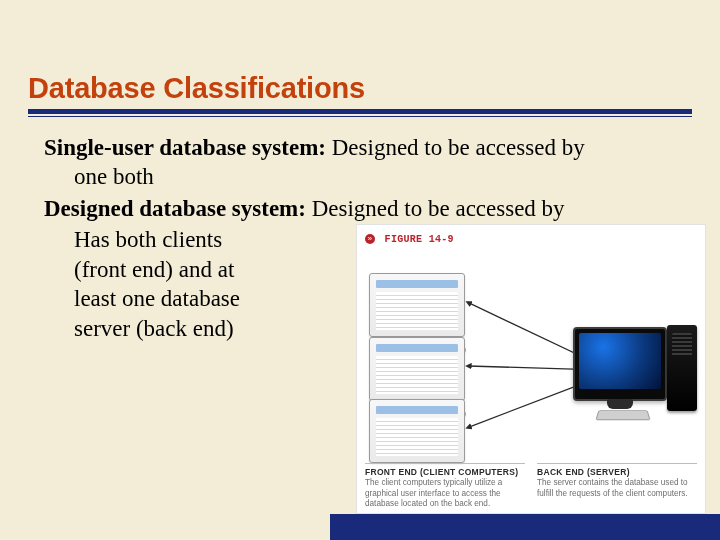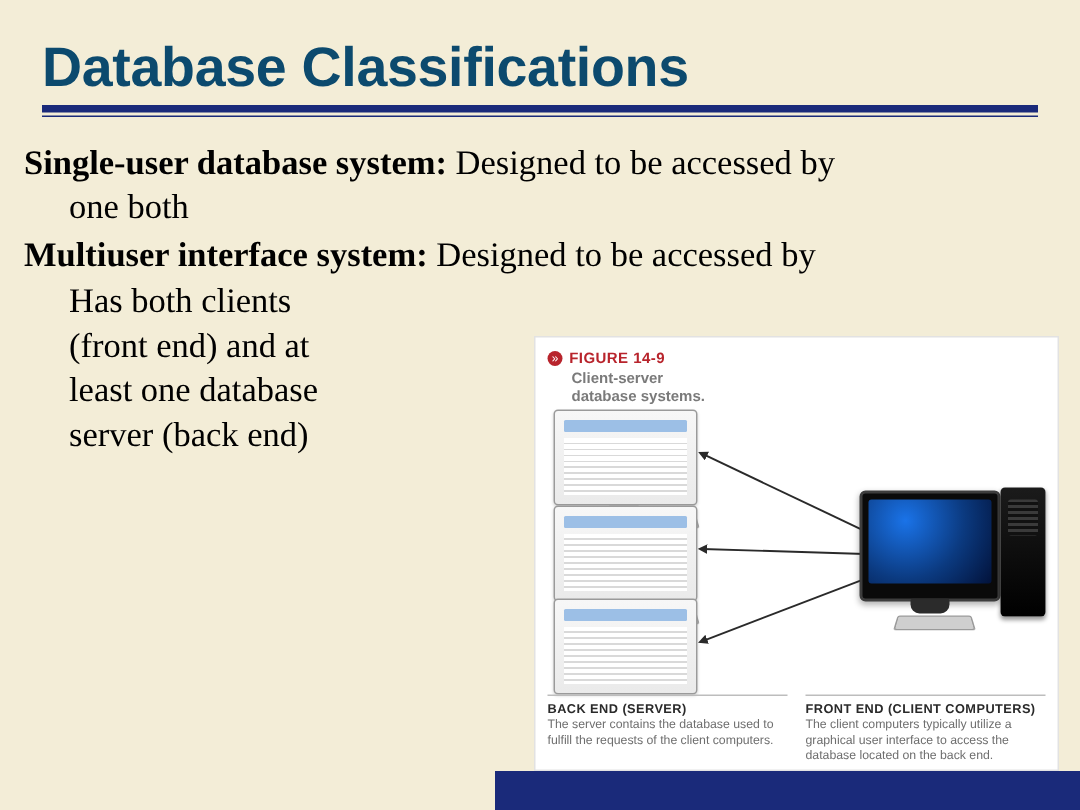--- a/index.html
+++ b/index.html
@@ -18,33 +18,34 @@
     height: 540px;
     position: relative;
     box-sizing: border-box;
   }
   .title-block {
     padding: 24px 28px 0 28px;
   }
   .title-text {
     font-family: Arial, Helvetica, sans-serif;
     font-weight: 700;
-    font-size: 37px;
-    color: #0c4a6e;
+    font-size: 29px;
+    color: #c2410c;
     letter-spacing: -0.2px;
+    margin-top: 48px;
   }
   .title-rule {
     margin-top: 4px;
     border-top: 5px solid #1a2a7a;
     border-bottom: 1px solid #1a2a7a;
     height: 2px;
     width: 664px;
   }
   .body {
-    padding: 16px 34px 0 16px;
+    padding: 16px 34px 0 44px;
     font-size: 23px;
     line-height: 1.28;
   }
   .entry {
     margin-bottom: 2px;
   }
   .indent {
     padding-left: 30px;
     display: block;
   }
@@ -59,21 +60,21 @@
     left: 356px;
     width: 350px;
     height: 290px;
     background: #ffffff;
     border: 1px solid #e2e2e2;
     box-sizing: border-box;
   }
   .fig-head {
     position: absolute;
     top: 4px; left: 8px;
-    font-family: Liberation Sans, sans-serif;
+    font-family: Liberation Mono, monospace;
   }
   .fig-bullet {
     display: inline-block;
     width: 10px; height: 10px;
     background: #b8242c;
     border-radius: 50%;
     color: #fff;
     font-size: 8px;
     line-height: 10px;
     text-align: center;
@@ -201,42 +202,38 @@
   </div>
 
   <div class="body">
 
     <div class="entry">
       <span class="term">Single-user database system:</span><span> Designed to be accessed by</span>
       <span class="indent">one both</span>
     </div>
 
     <div class="entry">
-      <span class="term">Multiuser interface system:</span><span> Designed to be accessed by</span>
+      <span class="term">Designed database system:</span><span> Designed to be accessed by</span>
     </div>
 
     <div class="entry">
       <span class="indent short-lines">
         <span>Has both clients</span>
         <span>(front end) and at</span>
         <span>least one database</span>
         <span>server (back end)</span>
       </span>
     </div>
 
   </div>
 
   <div class="figure">
     <div class="fig-head">
       <span class="fig-bullet">»</span>
       <span class="fig-num">FIGURE 14-9</span>
-      <div class="fig-sub">
-        <span>Client-server</span><br>
-        <span>database systems.</span>
-      </div>
     </div>
 
     <div class="canvas">
       <svg class="wires" viewBox="0 0 342 194" preserveAspectRatio="none">
         <defs>
           <marker id="arr" viewBox="0 0 10 10" refX="5" refY="5" markerWidth="5" markerHeight="5" orient="auto-start-reverse">
             <path d="M 0 0 L 10 5 L 0 10 z" fill="#2a2a2a"></path>
           </marker>
         </defs>
         <line x1="108" y1="34" x2="238" y2="96" stroke="#2a2a2a" stroke-width="1.3" marker-start="url(#arr)" marker-end="url(#arr)"></line>
@@ -263,24 +260,24 @@
       <div class="server-mon" style="top:58px; left:212px;">
           <div class="glass"></div>
           <div class="base"></div>
         </div>
       <div class="tower" style="top:56px; left:306px;"></div>
       <div class="kbd" style="top:140px; left:236px; width:50px;"></div>
     </div>
 
     <div class="captions">
       <div class="cap">
+        <div class="cap-title">FRONT END (CLIENT COMPUTERS)</div>
+        <div class="cap-body">The client computers typically utilize a graphical user interface to access the database located on the back end.</div>
+      </div>
+      <div class="cap">
         <div class="cap-title">BACK END (SERVER)</div>
         <div class="cap-body">The server contains the database used to fulfill the requests of the client computers.</div>
       </div>
-      <div class="cap">
-        <div class="cap-title">FRONT END (CLIENT COMPUTERS)</div>
-        <div class="cap-body">The client computers typically utilize a graphical user interface to access the database located on the back end.</div>
-      </div>
     </div>
   </div>
 
   <div class="footer-bar"></div>
 </div>
 
 </body></html>

